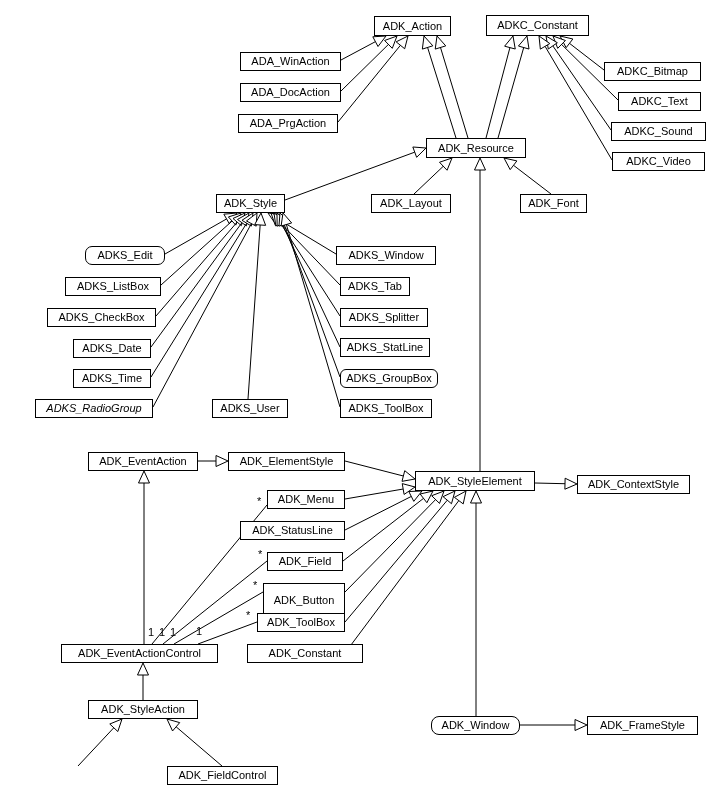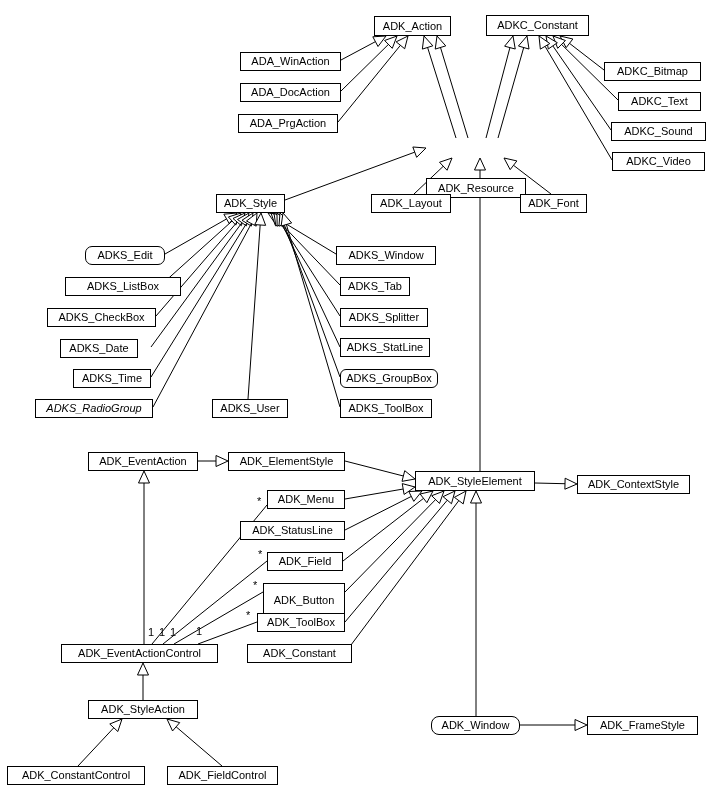--- a/index.html
+++ b/index.html
@@ -148,47 +148,46 @@
   <div id="nodes-layer">
       <div class="node" style="left: 374px; top: 16px; width: 77px; height: 20px;">ADK_Action</div>
       <div class="node" style="left: 486px; top: 15px; width: 103px; height: 21px;">ADKC_Constant</div>
       <div class="node" style="left: 240px; top: 52px; width: 101px; height: 19px;">ADA_WinAction</div>
       <div class="node" style="left: 240px; top: 83px; width: 101px; height: 19px;">ADA_DocAction</div>
       <div class="node" style="left: 238px; top: 114px; width: 100px; height: 19px;">ADA_PrgAction</div>
       <div class="node" style="left: 604px; top: 62px; width: 97px; height: 19px;">ADKC_Bitmap</div>
       <div class="node" style="left: 618px; top: 92px; width: 83px; height: 19px;">ADKC_Text</div>
       <div class="node" style="left: 611px; top: 122px; width: 95px; height: 19px;">ADKC_Sound</div>
       <div class="node" style="left: 612px; top: 152px; width: 93px; height: 19px;">ADKC_Video</div>
-      <div class="node" style="left: 426px; top: 138px; width: 100px; height: 20px; margin-top: 40px;">ADK_Resource</div>
+      <div class="node" style="left: 426px; top: 138px; width: 100px; height: 20px;">ADK_Resource</div>
       <div class="node" style="left: 371px; top: 194px; width: 80px; height: 19px;">ADK_Layout</div>
       <div class="node" style="left: 520px; top: 194px; width: 67px; height: 19px;">ADK_Font</div>
       <div class="node" style="left: 216px; top: 194px; width: 69px; height: 19px;">ADK_Style</div>
       <div class="node" style="left: 85px; top: 246px; width: 80px; height: 19px; border-radius: 7px;">ADKS_Edit</div>
-      <div class="node" style="left: 65px; top: 277px; width: 116px; height: 19px;">ADKS_ListBox</div>
+      <div class="node" style="left: 65px; top: 277px; width: 96px; height: 19px;">ADKS_ListBox</div>
       <div class="node" style="left: 47px; top: 308px; width: 109px; height: 19px;">ADKS_CheckBox</div>
-      <div class="node" style="left: 60px; top: 339px; width: 78px; height: 19px;">ADKS_Date</div>
+      <div class="node" style="left: 73px; top: 339px; width: 78px; height: 19px;">ADKS_Date</div>
       <div class="node" style="left: 73px; top: 369px; width: 78px; height: 19px;">ADKS_Time</div>
       <div class="node" style="left: 35px; top: 399px; width: 118px; height: 19px; font-style: italic;">ADKS_RadioGroup</div>
       <div class="node" style="left: 212px; top: 399px; width: 76px; height: 19px;">ADKS_User</div>
       <div class="node" style="left: 336px; top: 246px; width: 100px; height: 19px;">ADKS_Window</div>
       <div class="node" style="left: 340px; top: 277px; width: 70px; height: 19px;">ADKS_Tab</div>
       <div class="node" style="left: 340px; top: 308px; width: 88px; height: 19px;">ADKS_Splitter</div>
       <div class="node" style="left: 340px; top: 338px; width: 90px; height: 19px;">ADKS_StatLine</div>
       <div class="node" style="left: 340px; top: 369px; width: 98px; height: 19px; border-radius: 6px;">ADKS_GroupBox</div>
       <div class="node" style="left: 340px; top: 399px; width: 92px; height: 19px;">ADKS_ToolBox</div>
       <div class="node" style="left: 88px; top: 452px; width: 110px; height: 19px;">ADK_EventAction</div>
       <div class="node" style="left: 228px; top: 452px; width: 117px; height: 19px;">ADK_ElementStyle</div>
       <div class="node" style="left: 415px; top: 471px; width: 120px; height: 20px;">ADK_StyleElement</div>
       <div class="node" style="left: 577px; top: 475px; width: 113px; height: 19px;">ADK_ContextStyle</div>
       <div class="node" style="left: 267px; top: 490px; width: 78px; height: 19px;">ADK_Menu</div>
       <div class="node" style="left: 240px; top: 521px; width: 105px; height: 19px;">ADK_StatusLine</div>
       <div class="node" style="left: 267px; top: 552px; width: 76px; height: 19px;">ADK_Field</div>
       <div class="node" style="left: 263px; top: 583px; width: 82px; height: 34px;">ADK_Button</div>
       <div class="node" style="left: 257px; top: 613px; width: 88px; height: 19px;">ADK_ToolBox</div>
-      <div class="node" style="left: 247px; top: 644px; width: 105px; height: 19px;">ADK_Constant</div>
+      <div class="node" style="left: 247px; top: 644px; width: 116px; height: 19px;">ADK_Constant</div>
       <div class="node" style="left: 61px; top: 644px; width: 157px; height: 19px;">ADK_EventActionControl</div>
       <div class="node" style="left: 88px; top: 700px; width: 110px; height: 19px;">ADK_StyleAction</div>
       <div class="node" style="left: 431px; top: 716px; width: 89px; height: 19px; border-radius: 8px;">ADK_Window</div>
       <div class="node" style="left: 587px; top: 716px; width: 111px; height: 19px;">ADK_FrameStyle</div>
-      <div class="node" style="left: 7px; top: 766px; width: 138px; height: 19px;">ADK_ConstantControl</div>
       <div class="node" style="left: 167px; top: 766px; width: 111px; height: 19px;">ADK_FieldControl</div>
     </div>
 </div>
 
 </body></html>

